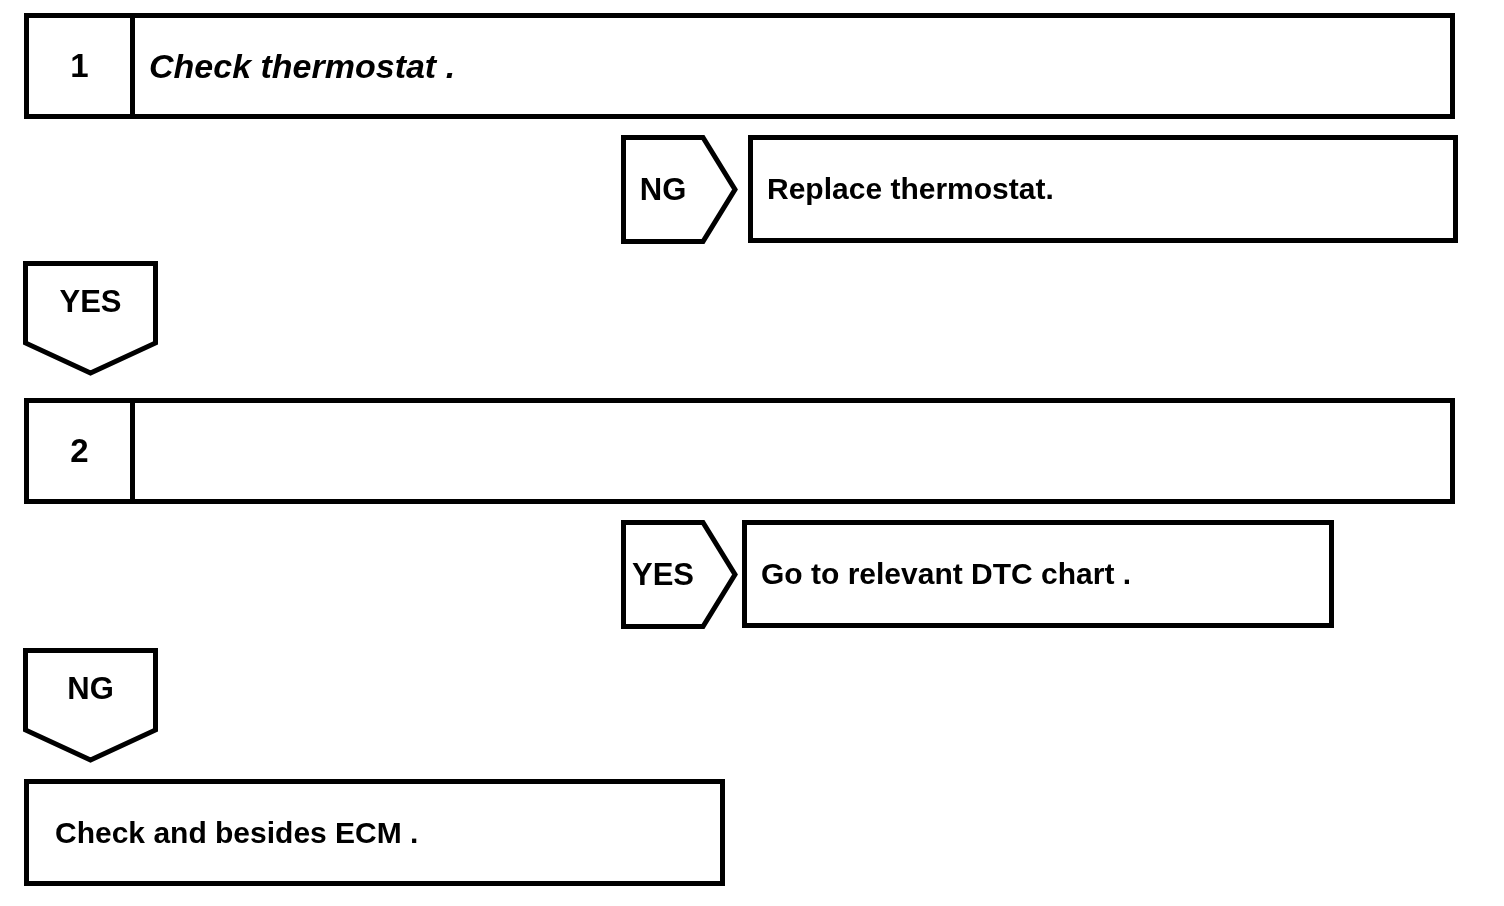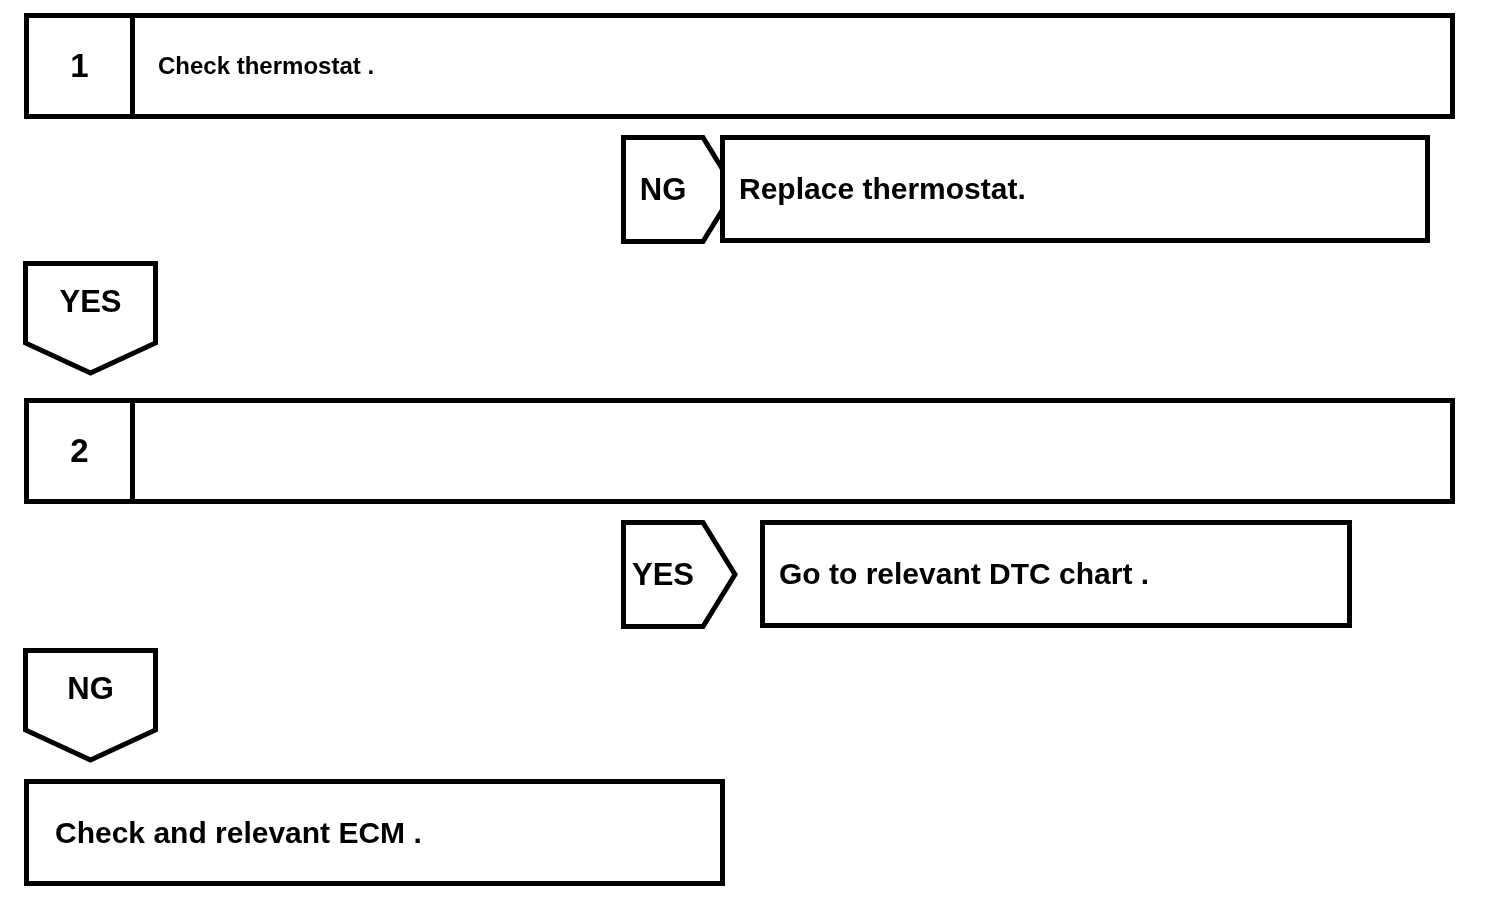--- a/index.html
+++ b/index.html
@@ -38,24 +38,25 @@
     justify-content: center;
     font-size: 33px;
     font-weight: bold;
     letter-spacing: 0px;
   }
   .step-text {
     box-sizing: border-box;
     flex: 1;
     display: flex;
     align-items: center;
-    padding-left: 23px;
-    font-size: 24px;
+    padding-left: 14px;
+    font-size: 34px;
     font-weight: bold;
     white-space: nowrap;
+    font-style: italic;
   }
 
   
   .result-box {
     position: absolute;
     box-sizing: border-box;
     border: 5px solid #000;
     background: #fff;
     display: flex;
     align-items: center;
@@ -125,21 +126,21 @@
     <div class="step-text">Check thermostat .</div>
   </div>
 
   <div class="arrow-right" style="left:621px; top:135px;">
     <svg width="117" height="109" viewBox="0 0 117 109" aria-hidden="true">
       <path d="M 2.5,2.5 L 82,2.5 L 114,54.5 L 82,106.5 L 2.5,106.5 Z" fill="#ffffff" stroke="#000000" stroke-width="5" stroke-linejoin="miter"></path>
     </svg>
     <div class="arrow-label">NG</div>
   </div>
 
-  <div class="result-box" style="left:720px; top:135px; width:710px; height:108px;">
+  <div class="result-box" style="left:748px; top:135px; width:710px; height:108px;">
     <span>Replace thermostat.</span>
   </div>
 
   <div class="arrow-down" style="left:21px; top:259px;">
     <svg width="139" height="118" viewBox="0 0 139 118" aria-hidden="true">
       <path d="M 4.5,4.5 L 134.5,4.5 L 134.5,84 L 69.5,114 L 4.5,84 Z" fill="#ffffff" stroke="#000000" stroke-width="5" stroke-linejoin="miter"></path>
     </svg>
     <div class="arrow-label">YES</div>
   </div>
 
@@ -147,28 +148,28 @@
     <div class="step-num">2</div>
   </div>
 
   <div class="arrow-right" style="left:621px; top:520px;">
     <svg width="117" height="109" viewBox="0 0 117 109" aria-hidden="true">
       <path d="M 2.5,2.5 L 82,2.5 L 114,54.5 L 82,106.5 L 2.5,106.5 Z" fill="#ffffff" stroke="#000000" stroke-width="5" stroke-linejoin="miter"></path>
     </svg>
     <div class="arrow-label">YES</div>
   </div>
 
-  <div class="result-box" style="left:760px; top:520px; width:592px; height:108px;">
+  <div class="result-box" style="left:742px; top:520px; width:592px; height:108px;">
     <span>Go to relevant DTC chart .</span>
   </div>
 
   <div class="arrow-down" style="left:21px; top:646px;">
     <svg width="139" height="118" viewBox="0 0 139 118" aria-hidden="true">
       <path d="M 4.5,4.5 L 134.5,4.5 L 134.5,84 L 69.5,114 L 4.5,84 Z" fill="#ffffff" stroke="#000000" stroke-width="5" stroke-linejoin="miter"></path>
     </svg>
     <div class="arrow-label">NG</div>
   </div>
 
   <div class="result-box" style="left:24px; top:779px; width:701px; height:107px; padding-left:26px;">
-    <span>Check and relevant ECM .</span>
+    <span>Check and besides ECM .</span>
   </div>
 
 </div>
 
 </body></html>

